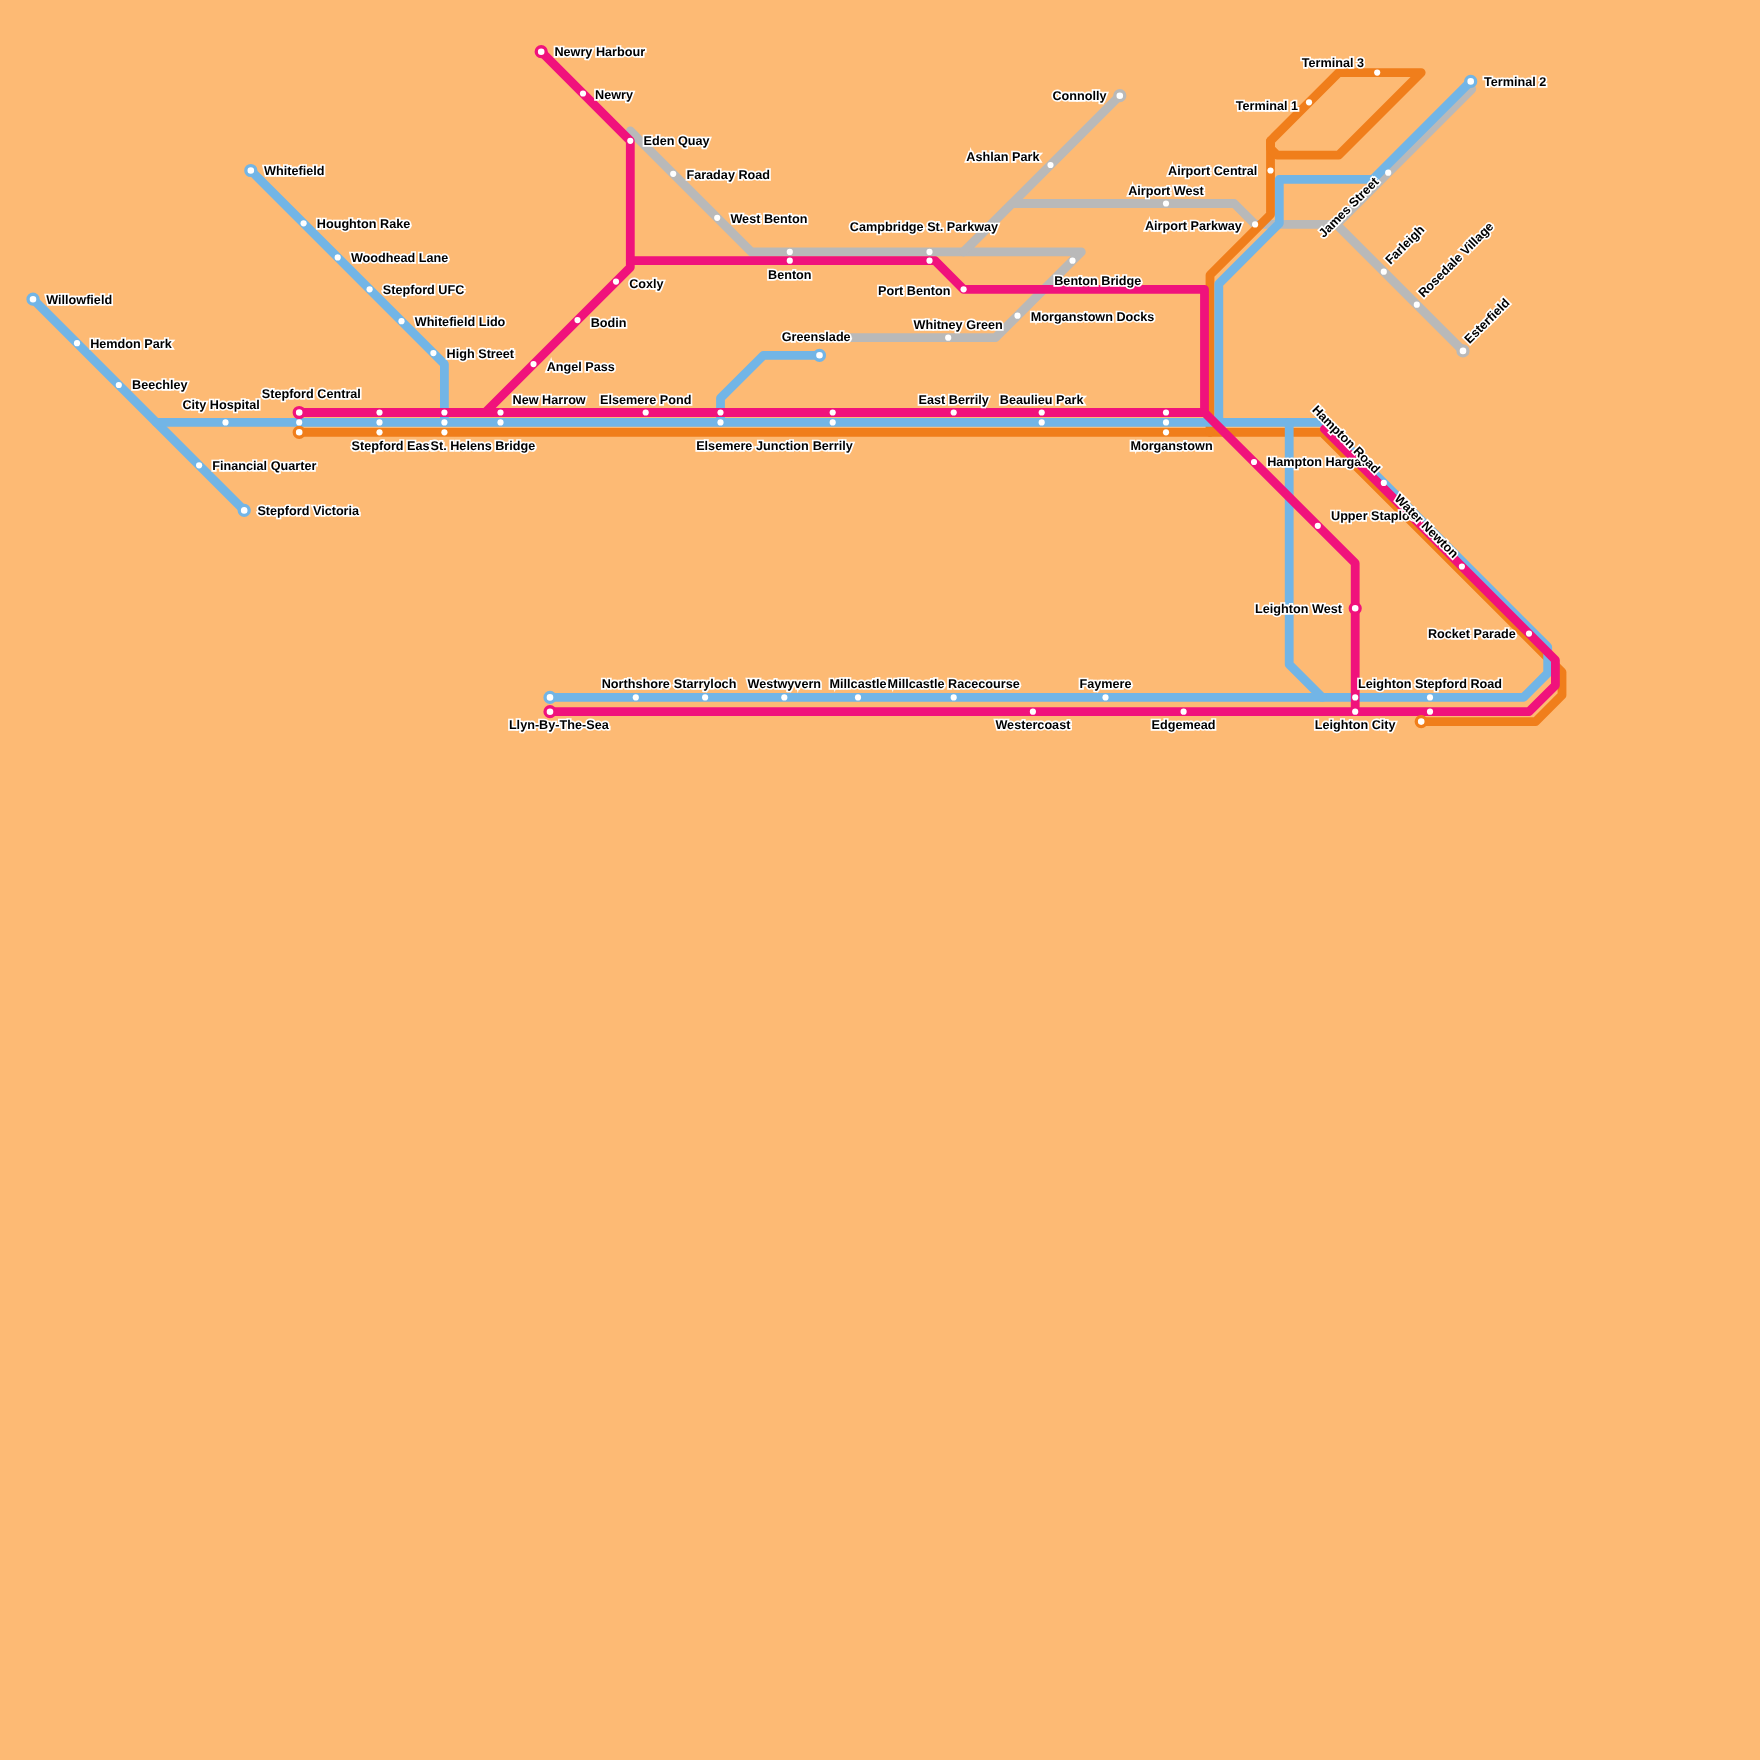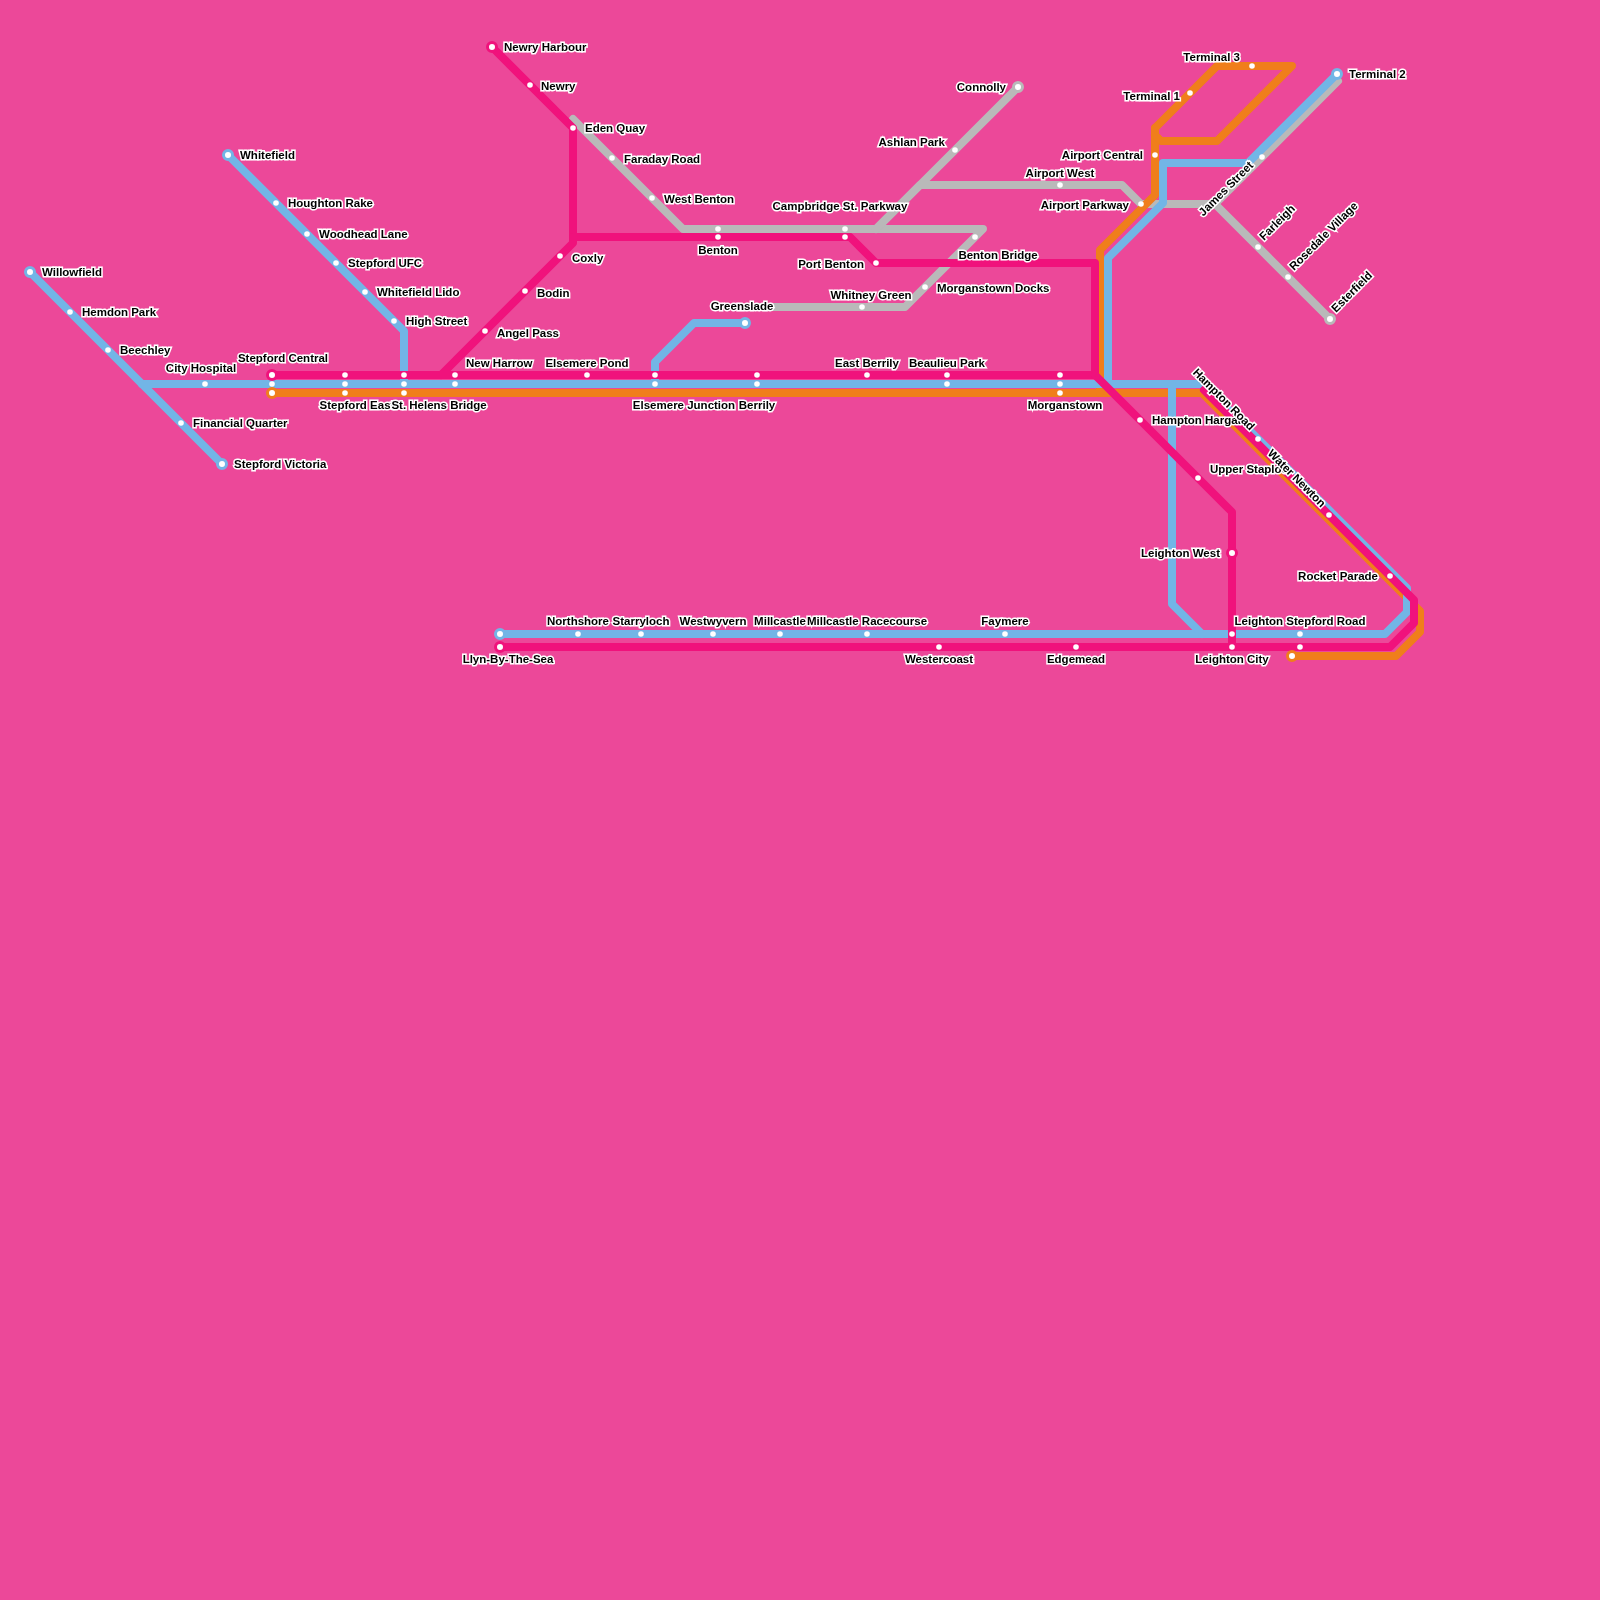--- a/index.html
+++ b/index.html
@@ -1,16 +1,16 @@
 <!DOCTYPE html>
 <html><head>
 <meta charset="utf-8">
 <style>
   html,body{margin:0;padding:0;background:#FFFFFF;}
-  #stage{position:relative;width:1600px;height:1600px;background:#ec4899;overflow:hidden;}
+  #stage{position:relative;width:1600px;height:1600px;background:#fdba74;overflow:hidden;}
   #transit-map{display:block;}
   #transit-map text{font:bold 11.5px "Liberation Sans", sans-serif;}
 </style>
 </head>
 <body>
 
 <div id="stage">
   <svg id="transit-map" width="1600" height="1600" viewBox="0 0 1600 1600" xmlns="http://www.w3.org/2000/svg">
       <polyline points="573,119 683,229 983,229 905,307 748,307" fill="none" stroke="#B9B9B9" stroke-width="8" stroke-linecap="round" stroke-linejoin="round"></polyline>
       <polyline points="1018,87 876,229" fill="none" stroke="#B9B9B9" stroke-width="8" stroke-linecap="round" stroke-linejoin="round"></polyline>

